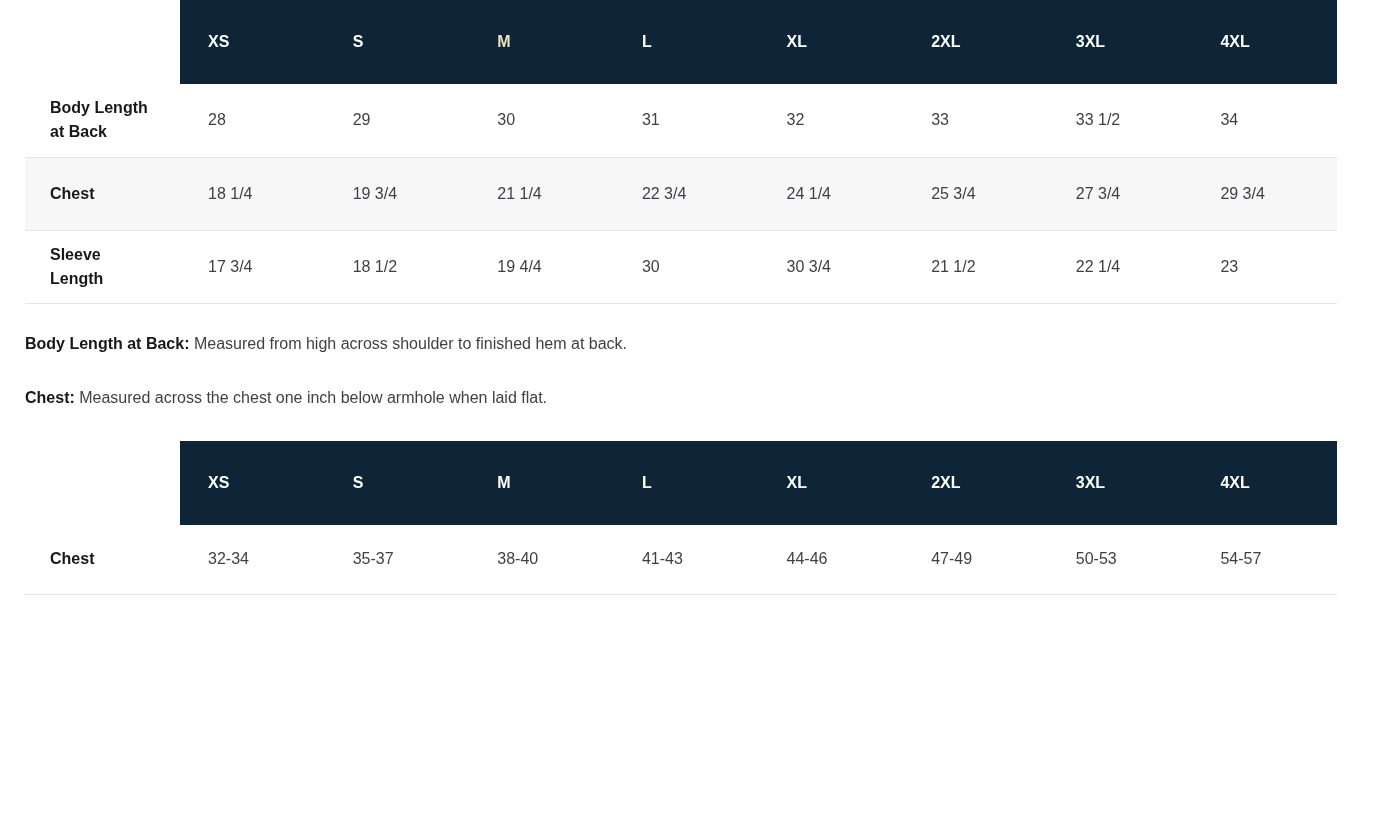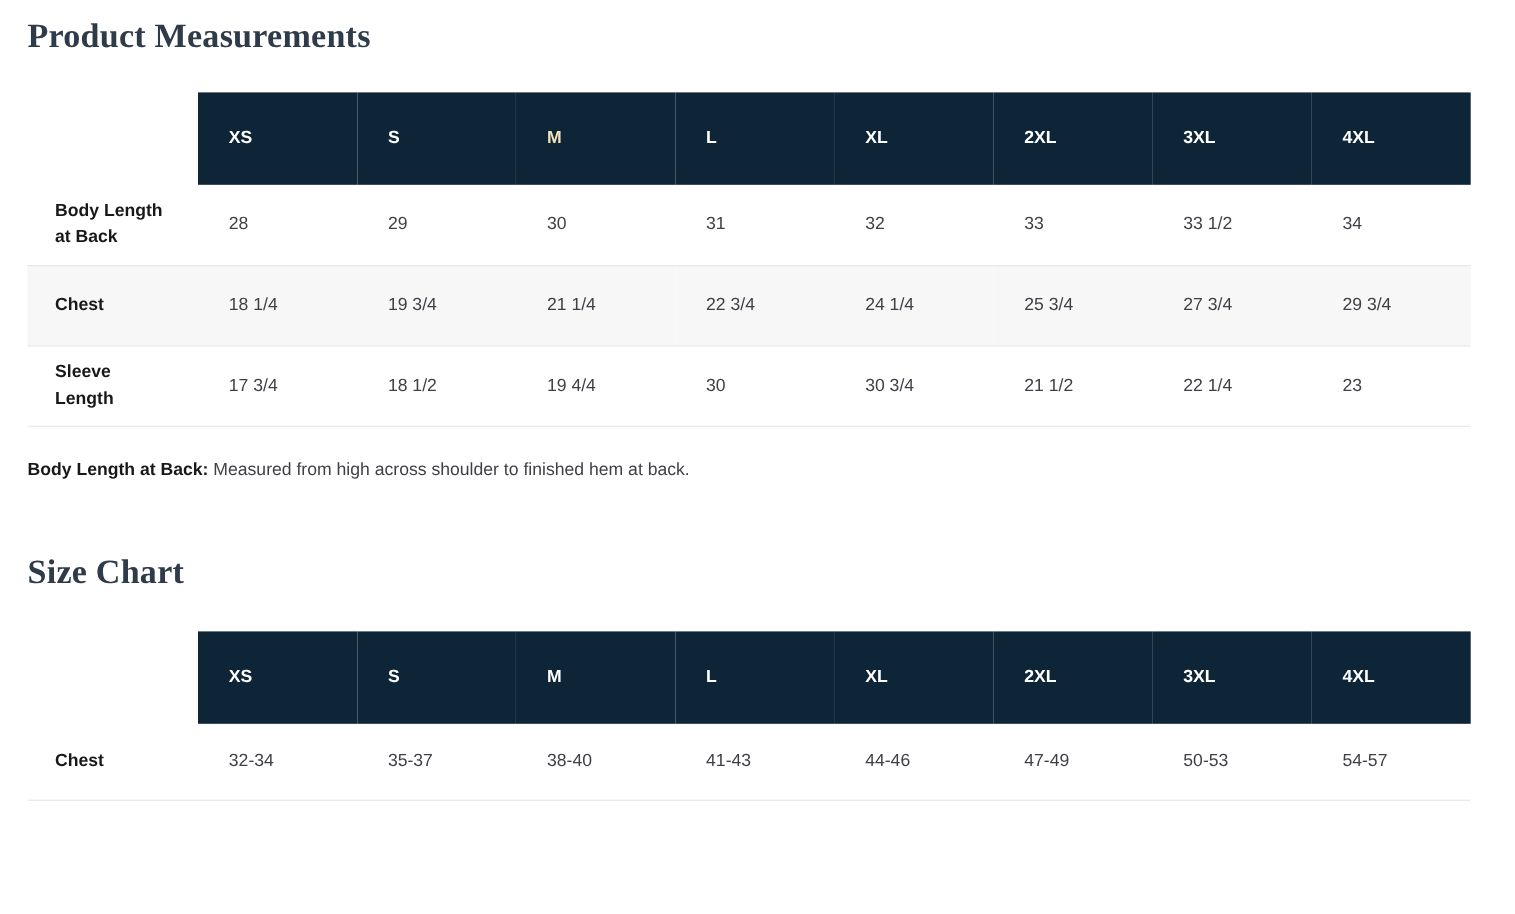--- a/index.html
+++ b/index.html
@@ -71,21 +71,20 @@
     color: #3f3f46;
     margin: 0 0 32px 0;
   }
   p.definition strong { color: #18181b; font-weight: 700; }
 </style>
 </head>
 <body>
 
 <div class="container">
 
-  <h2 class="section-title" id="pm-title">Product Measurements</h2>
 
   <table class="size-table" id="product-measurements-table">
     <colgroup>
         <col class="label-col">
         <col>
         <col>
         <col>
         <col>
         <col>
         <col>
@@ -147,23 +146,25 @@
         <td class="value">22 1/4</td>
         <td class="value">23</td>
       </tr>
     </tbody>
   </table>
 
   <div class="definitions">
     <p class="definition">
       <strong>Body Length at Back:</strong><span> Measured from high across shoulder to finished hem at back.</span>
     </p>
+    <p class="definition">
+      <strong>Chest:</strong><span> Measured across the chest one inch below armhole when laid flat.</span>
+    </p>
   </div>
 
-  <h2 class="section-title" id="sc-title">Size Chart</h2>
 
   <table class="size-table" id="size-chart-table">
     <colgroup>
         <col class="label-col">
         <col>
         <col>
         <col>
         <col>
         <col>
         <col>

